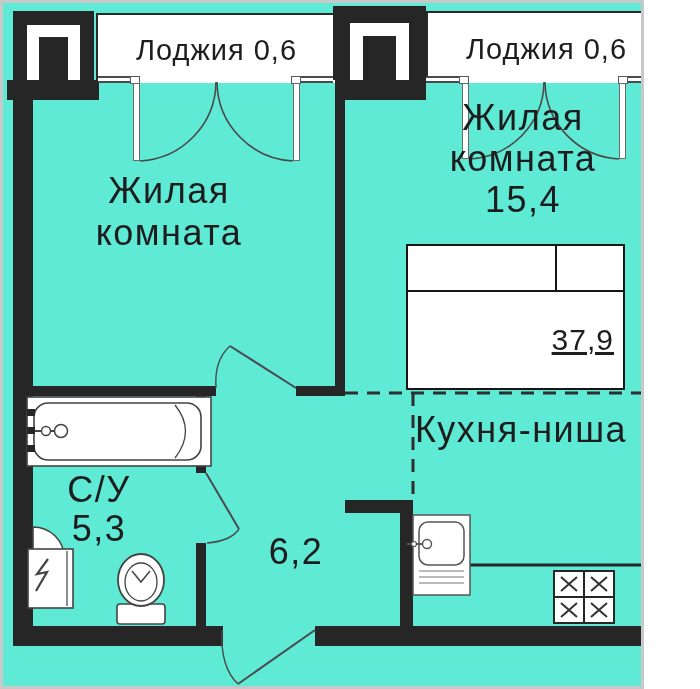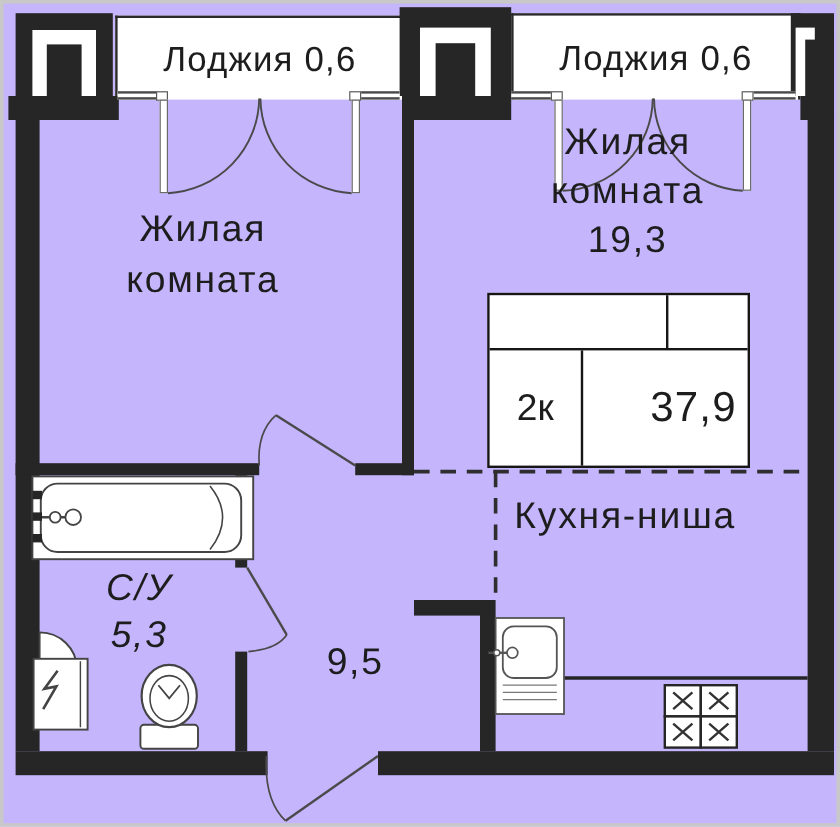--- a/index.html
+++ b/index.html
@@ -1,17 +1,17 @@
 <!DOCTYPE html>
 <html><head>
 <meta charset="utf-8">
 <style>
   html,body{margin:0;padding:0;background:#fff;}
   #plan{
-    position:relative;width:700px;height:689px;background:#c4b5fd;
+    position:relative;width:644px;height:689px;background:#5eead4;
     font-family:"Liberation Sans",sans-serif;color:#1d1d1d;overflow:hidden;
     box-sizing:border-box;border:3px solid #c8c8c8;
   }
   .wall{position:absolute;background:#262626;}
   .loggia{
     position:absolute;background:#fff;border:2px solid #2a2a2a;border-bottom:none;
     display:flex;align-items:center;justify-content:center;
   }
   .loggia-label{font-size:29px;letter-spacing:1px;white-space:nowrap;padding-top:2px;}
   .col-outer{position:absolute;background:#262626;}
@@ -21,40 +21,40 @@
     position:absolute;height:7px;background:#fff;
     border-top:2px solid #4a4a4a;border-bottom:2px solid #4a4a4a;box-sizing:border-box;
   }
   .jamb{
     position:absolute;background:#fff;border:1.5px solid #5a5a5a;box-sizing:border-box;
   }
   .leaf{
     position:absolute;background:#fff;border:1.5px solid #6a6a6a;box-sizing:border-box;
   }
   .room-label{
-    position:absolute;text-align:center;font-size:31px;letter-spacing:1.5px;
+    position:absolute;text-align:center;font-size:36px;letter-spacing:1.5px;
     line-height:42px;white-space:nowrap;
   }
   #svg-overlay{position:absolute;left:0;top:0;pointer-events:none;}
   
   #info-table{
     position:absolute;left:403px;top:241px;width:219px;height:146px;
     border:2.5px solid #161616;box-sizing:border-box;background:#fff;
     display:flex;flex-direction:column;
   }
   .t-row{display:flex;box-sizing:border-box;}
   #t-row1{height:46px;border-bottom:2px solid #161616;}
   #t-row1-left{width:147px;}
   #t-row1-right{flex:1;border-left:2px solid #161616;}
   #t-row2{height:47px;border-bottom:2px solid #161616;align-items:center;justify-content:center;
     font-size:29px;letter-spacing:1px;}
   #t-row3{flex:1;align-items:center;}
   #t-row3-left{width:76px;border-right:2px solid #161616;align-self:stretch;
     display:flex;align-items:center;justify-content:center;font-size:31px;}
-  #t-row3-right{flex:1;text-align:right;padding-right:9px;font-size:35px;letter-spacing:1px;}
+  #t-row3-right{flex:1;text-align:right;padding-right:9px;font-size:30px;letter-spacing:1px;text-decoration:underline;}
 </style>
 </head>
 <body>
 
 <div id="plan">
 
   <div class="loggia" style="left:93px;top:10px;width:237px;height:68px;">
     <div class="loggia-label">Лоджия 0,6</div>
   </div>
   <div class="loggia" style="left:423px;top:8px;width:237px;height:70px;">
@@ -191,40 +191,39 @@
   </svg>
 
   <div class="room-label" style="left:28px;top:167px;width:276px;">
     <div>Жилая</div>
     <div>комната</div>
   </div>
 
   <div class="room-label" style="left:397px;top:94px;width:246px;line-height:41px;">
     <div>Жилая</div>
     <div>комната</div>
-    <div>19,3</div>
+    <div>15,4</div>
   </div>
 
   <div class="room-label" style="left:390px;top:405px;width:256px;line-height:43px;">
     <div>Кухня-ниша</div>
   </div>
 
-  <div class="room-label" style="left:55px;top:467px;width:116px;line-height:39px;font-style:italic;">
+  <div class="room-label" style="left:38px;top:467px;width:116px;line-height:39px;">
     <div>С/У</div>
     <div>5,3</div>
   </div>
 
   <div class="room-label" style="left:215px;top:529px;width:156px;line-height:40px;">
-    <div>9,5</div>
+    <div>6,2</div>
   </div>
 
   <div id="info-table">
     <div class="t-row" id="t-row1">
       <div id="t-row1-left"></div>
       <div id="t-row1-right"></div>
     </div>
     <div class="t-row" id="t-row3">
-      <div id="t-row3-left">2к</div>
       <div id="t-row3-right">37,9</div>
     </div>
   </div>
 
 </div>
 
 </body></html>

